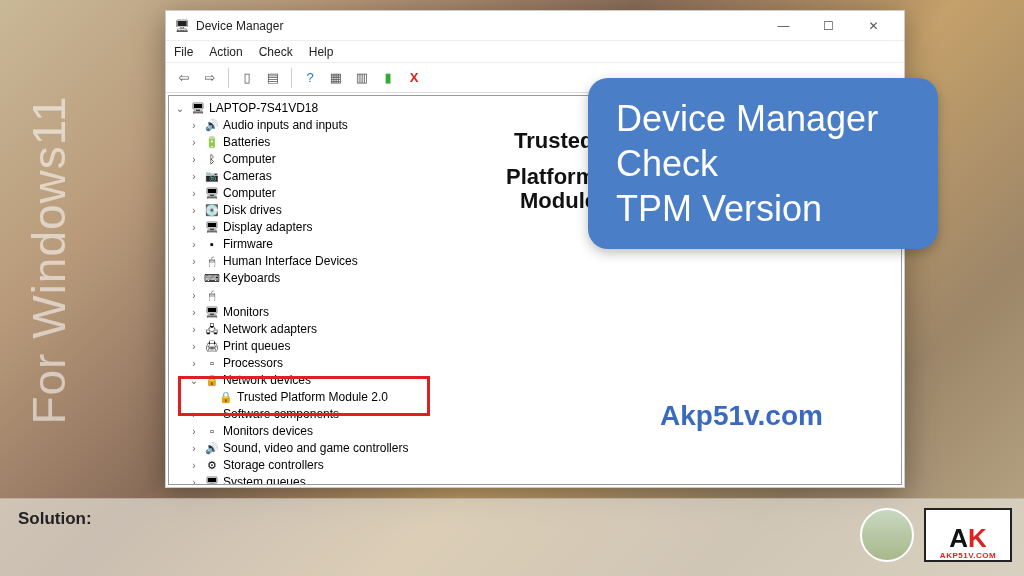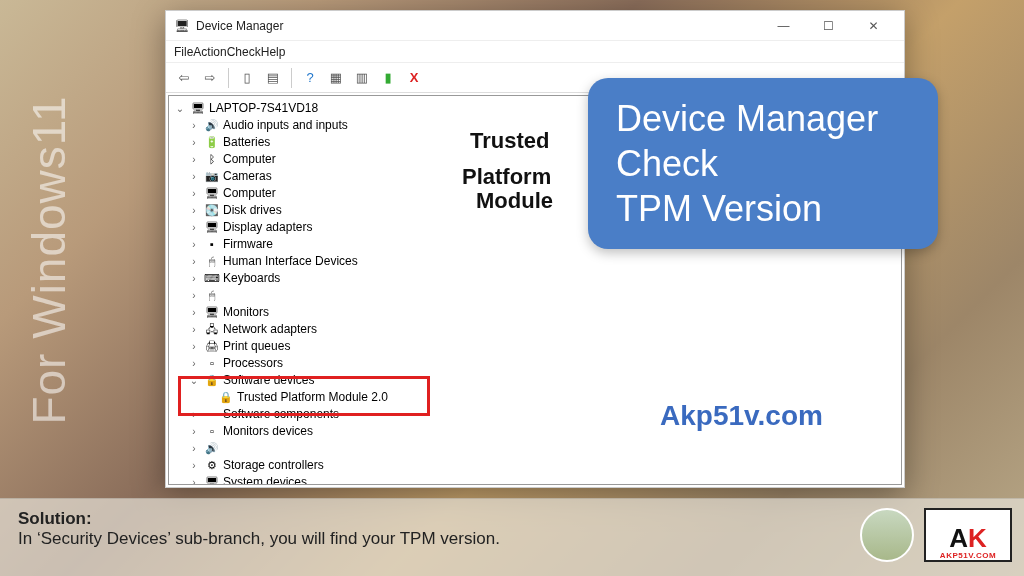--- a/index.html
+++ b/index.html
@@ -35,50 +35,50 @@
   }
   .titlebar {
     height: 30px; display: flex; align-items: center;
     padding: 0 8px; font-size: 12px; color: #222;
     border-bottom: 1px solid #eee;
   }
   .title-icon { width:16px;height:16px;margin-right:6px;display:inline-flex;align-items:center;justify-content:center;font-size:12px;}
   .titlebar .spacer { flex:1; }
   .win-btn { width:45px;height:30px;display:flex;align-items:center;justify-content:center;font-size:12px;color:#555;cursor:default;}
 
-  .menubar { height:22px; padding:0 8px; font-size:12px; display:flex; align-items:center;border-bottom:1px solid #eee;}
+  .menubar { height:22px; padding:0 8px; font-size:12px; display:flex; gap:16px; align-items:center;border-bottom:1px solid #eee;}
   .menuitem { color:#222; cursor:default; }
 
   .toolbar { height:30px; border-bottom:1px solid #ddd; display:flex; align-items:center; gap:2px; padding:0 6px;}
   .tb-sep{width:1px;height:20px;background:#ccc;margin:0 4px;}
   .tb-btn{width:24px;height:24px;display:flex;align-items:center;justify-content:center;font-size:13px;color:#555;border:1px solid transparent;}
   .tb-btn.x{color:#d22;font-weight:bold;}
 
   .tree-area { flex:1; border:1px solid #999; margin:2px; padding:4px 2px; overflow:hidden; background:#fff; font-size:12px; line-height:17px;}
   .tree-row { display:flex; align-items:center; padding:0 2px; white-space:nowrap; }
   .tree-row .chev { width:14px; text-align:center; color:#666; font-size:10px;}
   .tree-row .ind { display:inline-block;}
   .tree-ico { width:16px; height:14px; margin:0 3px; display:inline-flex;align-items:center;justify-content:center;font-size:11px;}
   .highlight-box { position:absolute; border:3px solid #e02020; pointer-events:none; }
 
-  .annot { position:absolute; font-weight:700; color:#111; font-size:22px; text-align:left;}
+  .annot { position:absolute; font-weight:700; color:#111; font-size:22px; text-align:left;margin-left:44px;}
   .blue-card {
     position:absolute; background:#4a7ec7; color:#fff; border-radius:20px;
     padding:18px 28px; font-size:36px; font-weight:300; line-height:1.25;
     box-shadow: 0 4px 12px rgba(0,0,0,0.25);
   }
   .site-brand { position:absolute; font-size:28px; font-weight:700; color:#3a6abf; }
 
   .footer {
     position:absolute; left:0; right:0; bottom:0; height:78px;
     background: rgba(230,225,215,0.7);
     padding:10px 18px; font-size:17px; color:#222;
     border-top:1px solid rgba(0,0,0,0.1);
   }
-  .footer .sol-title{font-weight:700;margin-bottom:0;}
+  .footer .sol-title{font-weight:700;margin-bottom:16px;}
   .avatar { width:54px;height:54px;border-radius:50%;background:linear-gradient(#c8d8c0,#a8b88a);position:absolute;right:110px;bottom:14px;border:2px solid #fff;}
   .logo {
     position:absolute; right:12px; bottom:14px; width:88px; height:54px;
     background:#fff;border:2px solid #222;display:flex;flex-direction:column;align-items:center;justify-content:flex-end;
     font-weight:900;
   }
   .logo .ak{font-size:26px;line-height:1;}
   .logo .ak .a{color:#111;} .logo .ak .k{color:#d22;}
   .logo .sub{font-size:8px;color:#d22;letter-spacing:0.5px;}
 </style>
@@ -210,21 +210,21 @@
         <div class="tree-row">
           <span class="ind" style="width:14px"></span>
           <span class="chev">›</span>
           <span class="tree-ico">▫</span>
           <span>Processors</span>
         </div>
         <div class="tree-row">
           <span class="ind" style="width:14px"></span>
           <span class="chev">⌄</span>
           <span class="tree-ico">🔒</span>
-          <span>Software devices</span>
+          <span>Network devices</span>
         </div>
         <div class="tree-row">
           <span class="ind" style="width:42px"></span>
           <span class="tree-ico">🔒</span>
           <span>Trusted Platform Module 2.0</span>
         </div>
         <div class="tree-row">
           <span class="ind" style="width:14px"></span>
           <span class="chev">›</span>
           <span class="tree-ico">▫</span>
@@ -233,32 +233,33 @@
         <div class="tree-row">
           <span class="ind" style="width:14px"></span>
           <span class="chev">›</span>
           <span class="tree-ico">▫</span>
           <span>Monitors devices</span>
         </div>
         <div class="tree-row">
           <span class="ind" style="width:14px"></span>
           <span class="chev">›</span>
           <span class="tree-ico">🔊</span>
+          <span>Sound, video and game controllers</span>
         </div>
         <div class="tree-row">
           <span class="ind" style="width:14px"></span>
           <span class="chev">›</span>
           <span class="tree-ico">⚙</span>
           <span>Storage controllers</span>
         </div>
         <div class="tree-row">
           <span class="ind" style="width:14px"></span>
           <span class="chev">›</span>
           <span class="tree-ico">🖥</span>
-          <span>System devices</span>
+          <span>System queues</span>
         </div>
       </div>
   </div>
 </div>
 
 <div class="highlight-box" style="left:178px;top:376px;width:252px;height:40px;"></div>
 
 <div class="annot" style="left:470px;top:128px;">Trusted</div>
 <div class="annot" style="left:462px;top:164px;">Platform</div>
 <div class="annot" style="left:476px;top:188px;">Module</div>
@@ -266,19 +267,18 @@
 <div class="blue-card" style="left:588px;top:78px;width:350px;">
   <div>Device Manager</div>
   <div>Check</div>
   <div>TPM Version</div>
 </div>
 
 <div class="site-brand" style="left:660px;top:400px;">Akp51v.com</div>
 
 <div class="footer">
   <div class="sol-title">Solution:</div>
-  <div>In ‘Security Devices’ sub-branch, you will find your TPM version.</div>
 </div>
 <div class="avatar"></div>
 <div class="logo">
   <div class="ak"><span class="a">A</span><span class="k">K</span></div>
   <div class="sub">AKP51V.COM</div>
 </div>
 
 </body></html>

